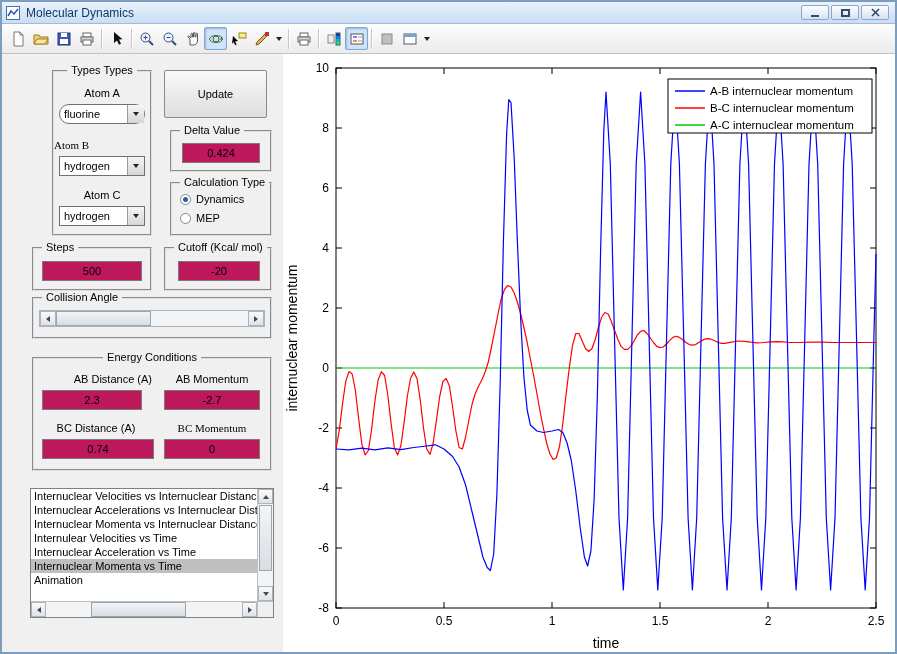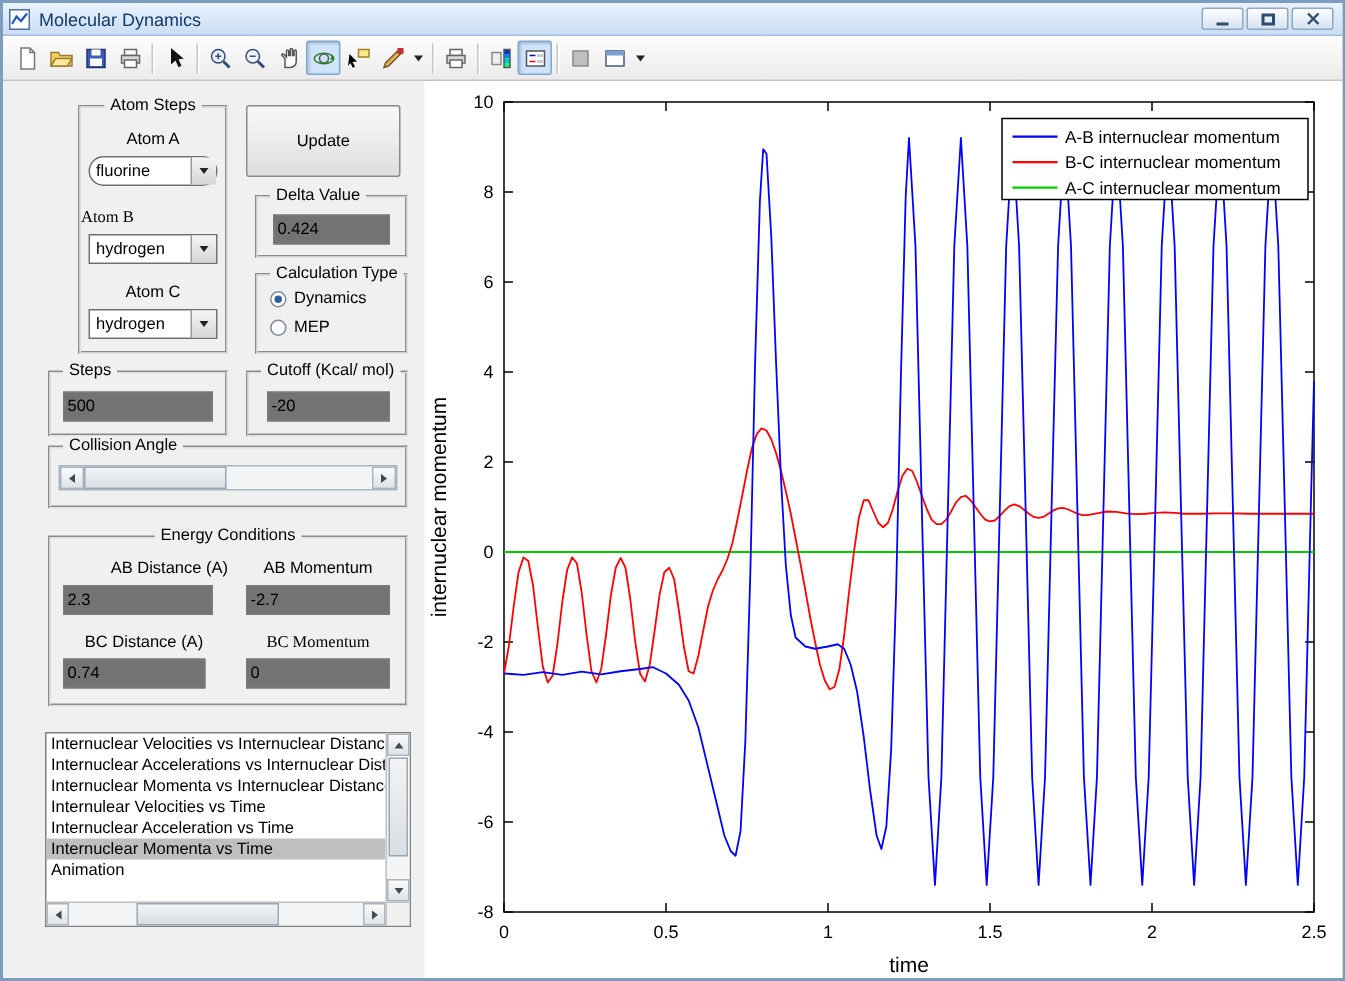--- a/index.html
+++ b/index.html
@@ -33,22 +33,22 @@
   
   .content { position:relative; width:893px; height:598px; background:#f0f0f0; }
   .plot-panel { position:absolute; left:281px; top:0; width:612px; height:598px; background:#ffffff; }
   #chart-svg text { font-family:"Liberation Sans", sans-serif; fill:#000; }
   
   .panel { position:absolute; border:2px groove #dfdfdf; }
   .panel-title { position:absolute; top:-8px; left:8px; background:#f0f0f0;
                  padding:0 4px; font-size:11px; white-space:nowrap; }
   .panel-title.center { left:50%; transform:translateX(-50%); }
   .lbl { position:absolute; font-size:11px; white-space:nowrap; }
-  .edit { position:absolute; background:#737373; border:1px solid #7a7a7a; font-size:11px;
-          text-align:left; font-family:"Liberation Sans",sans-serif; padding:1px 2px; }
+  .edit { position:absolute; background:#be185d; border:1px solid #7a7a7a; font-size:11px;
+          text-align:center; font-family:"Liberation Sans",sans-serif; padding:1px 2px; }
   .btn { position:absolute; background:linear-gradient(#f9f9f9,#dedede);
          border:1px solid #8a8a8a; border-radius:2px; font-size:11px;
          font-family:"Liberation Sans",sans-serif; }
   .dd { position:absolute; height:20px; background:#fff; border:1px solid #707070; display:flex; }
   .dd-text { flex:1; font-size:11px; padding:3px 0 0 4px; overflow:hidden; white-space:nowrap; }
   .dd-btn { width:17px; background:linear-gradient(#f5f5f5,#d6d6d6);
             border-left:1px solid #9a9a9a; display:flex; align-items:center; justify-content:center; }
   .radio-row { position:absolute; display:flex; align-items:center; gap:5px; }
   .radio { width:11px; height:11px; border-radius:50%; border:1px solid #7e8a98; background:#fff; }
   .radio.checked::after { content:""; display:block; width:5px; height:5px; border-radius:50%;
@@ -290,21 +290,21 @@
           <line x1="392" y1="37" x2="422" y2="37" stroke="#0000ff" stroke-width="1.5"></line>
           <text x="427" y="41" font-size="11.5">A-B internuclear momentum</text>
           <line x1="392" y1="54" x2="422" y2="54" stroke="#ff0000" stroke-width="1.5"></line>
           <text x="427" y="58" font-size="11.5">B-C internuclear momentum</text>
           <line x1="392" y1="71" x2="422" y2="71" stroke="#00cc00" stroke-width="1.5"></line>
           <text x="427" y="75" font-size="11.5">A-C internuclear momentum</text>
         </svg>
     </div>
 
     <div class="panel" id="p-atoms" style="left:50px; top:16px; width:100px; height:166px;">
-      <span class="panel-title center">Atom Steps</span>
+      <span class="panel-title center">Types Types</span>
       <span class="lbl" style="top:15px; width:100%; text-align:center;">Atom A</span>
       <div class="dd" style="top:32px; left:5px; width:86px;border-radius:10px;">
         <span class="dd-text">fluorine</span>
         <span class="dd-btn">
             <span class="dd-tri"></span>
           </span>
       </div>
       <span class="lbl" style="top:67px; width:100%; text-align:left;font-family:Liberation Serif, serif;">Atom B</span>
       <div class="dd" style="top:84px; left:5px; width:86px;">
         <span class="dd-text">hydrogen</span>
@@ -366,21 +366,21 @@
     </div>
 
     <div class="panel" style="left:30px; top:303px; width:240px; height:114px;">
       <span class="panel-title center">Energy Conditions</span>
       <span class="lbl" style="left:6px; top:14px; width:112px; text-align:right;">AB Distance (A)</span>
       <span class="lbl" style="left:124px; top:14px; width:108px; text-align:center;">AB Momentum</span>
       <input class="edit" style="left: 8px; top: 31px; width: 100px; height: 20px;" value="2.3">
       <input class="edit" style="left: 130px; top: 31px; width: 96px; height: 20px;" value="-2.7">
       <span class="lbl" style="left:6px; top:63px; width:112px; text-align:center;">BC Distance (A)</span>
       <span class="lbl" style="left:124px; top:63px; width:108px; text-align:center;font-family:Liberation Serif, serif;">BC Momentum</span>
-      <input class="edit" style="left: 8px; top: 80px; width: 95px; height: 20px;" value="0.74">
+      <input class="edit" style="left: 8px; top: 80px; width: 112px; height: 20px;" value="0.74">
       <input class="edit" style="left: 130px; top: 80px; width: 96px; height: 20px;" value="0">
     </div>
 
     <div class="listbox">
       <div class="list-items">
         <div class="list-item">Internuclear Velocities vs Internuclear Distance</div>
         <div class="list-item">Internuclear Accelerations vs Internuclear Distance</div>
         <div class="list-item">Internuclear Momenta vs Internuclear Distance</div>
         <div class="list-item">Internulear Velocities vs Time</div>
         <div class="list-item">Internuclear Acceleration vs Time</div>

